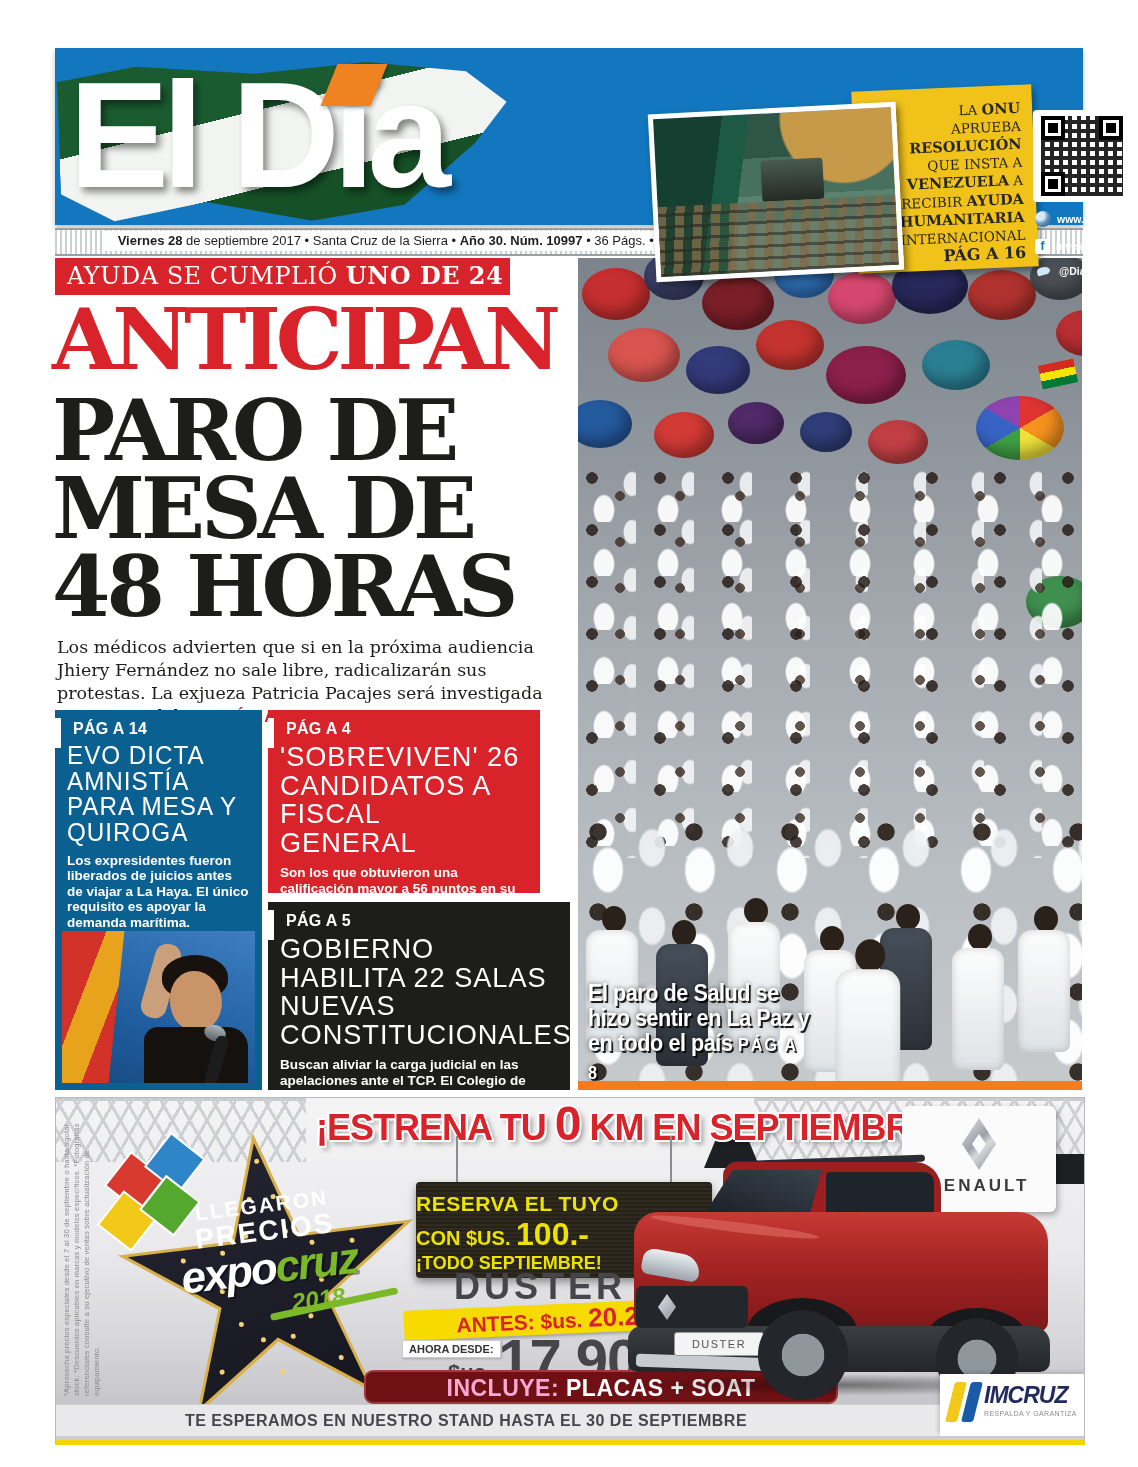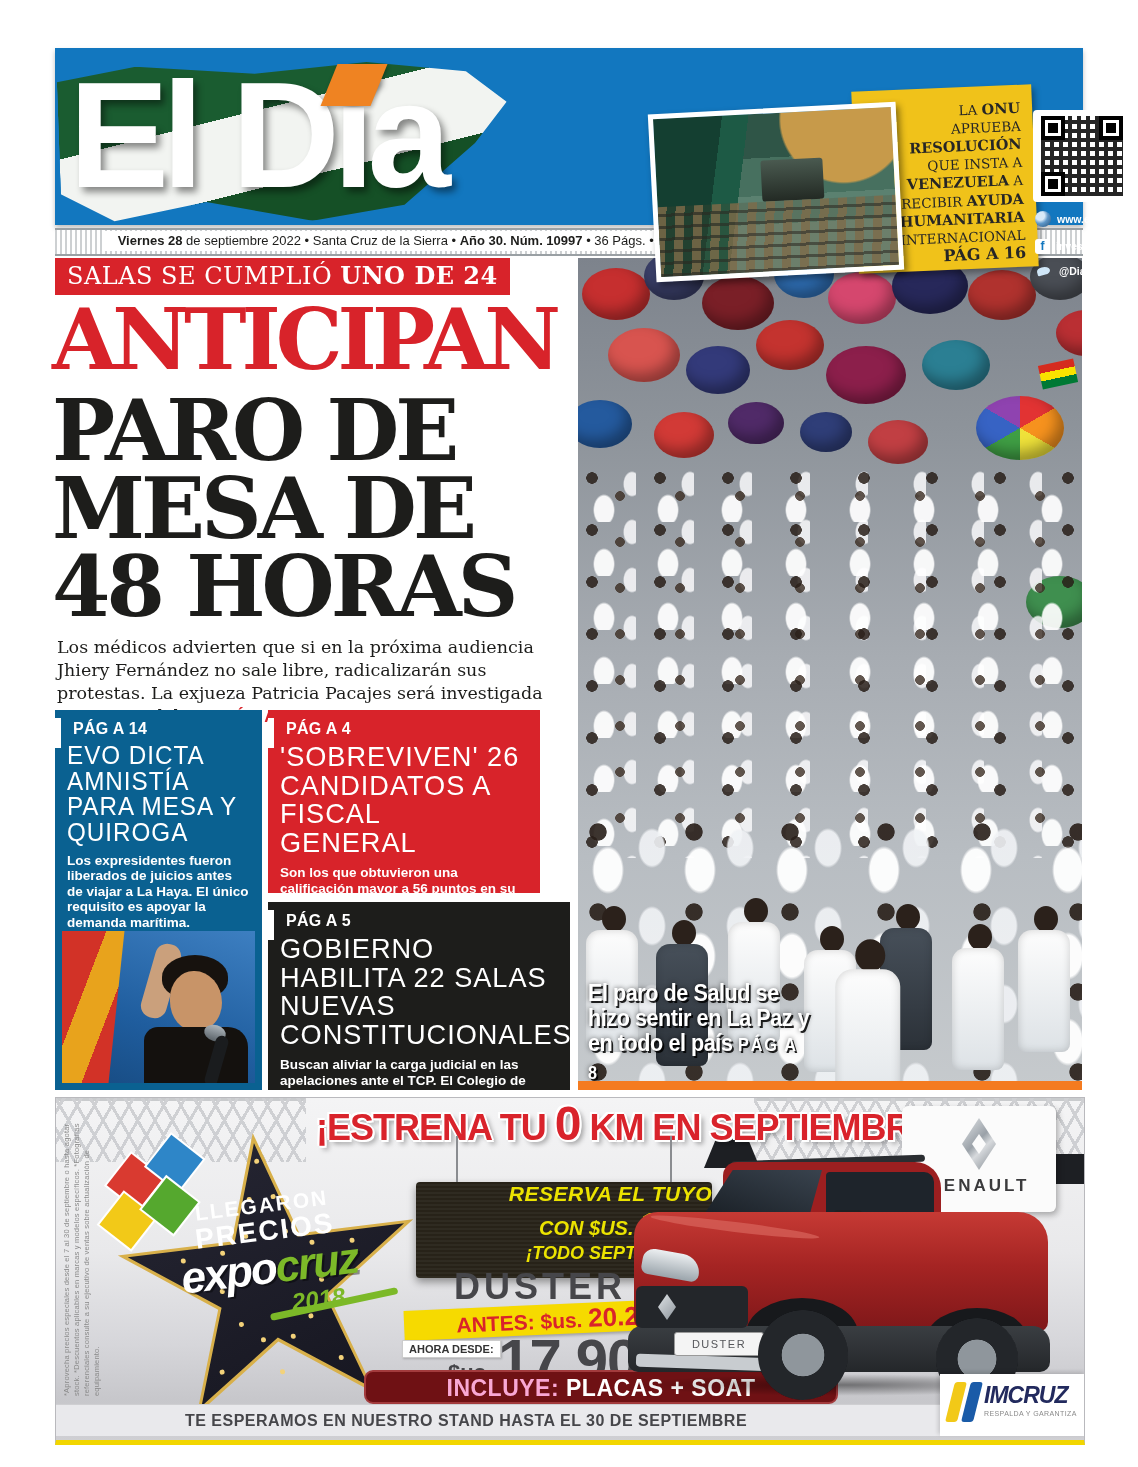--- a/index.html
+++ b/index.html
@@ -189,22 +189,22 @@
        text-shadow:2px 2px 0 rgba(0,0,0,.4);}
   .st3 .grn{color:#7cb928;}
   .st4{font-size:24px;font-weight:bold;font-style:italic;color:#7cb928;margin-left:90px;}
   .swoosh{left:150px;top:176px;width:130px;height:7px;background:#7cb928;transform:rotate(-5deg);border-radius:4px;}
   .squares i{position:absolute;display:block;width:40px;height:40px;transform:rotate(45deg);box-shadow:0 0 0 2px #fff;}
   .squares{left:40px;top:208px;width:120px;height:120px;}
   .sq-r{left:12px;top:14px;background:#d93a30;} .sq-b{left:54px;top:0px;background:#2e86c8;}
   .sq-y{left:0px;top:52px;background:#f2c918;} .sq-g{left:44px;top:42px;background:#55a82e;}
   
   .led{left:360px;top:84px;width:296px;height:96px;background:#272218;border-radius:4px;
-       box-shadow:0 4px 8px rgba(0,0,0,.4);text-align:right;color:#ece300;box-sizing:border-box;
-       background-image:repeating-linear-gradient(0deg,rgba(255,255,255,.04) 0 2px,rgba(0,0,0,0) 2px 4px);font-style:italic;}
+       box-shadow:0 4px 8px rgba(0,0,0,.4);text-align:left;color:#ece300;padding-top:10px;box-sizing:border-box;
+       background-image:repeating-linear-gradient(0deg,rgba(255,255,255,.04) 0 2px,rgba(0,0,0,0) 2px 4px);}
   .led::before,.led::after{content:"";position:absolute;top:-46px;width:2px;height:46px;background:#8a8c90;}
   .led::before{left:40px;} .led::after{right:40px;}
   .led-l1{font-size:21px;font-weight:bold;letter-spacing:.5px;}
   .led-l2{font-size:20px;font-weight:bold;}
   .led-l2 .big{font-size:32px;}
   .led-l3{font-size:18px;font-weight:bold;}
   .model{left:398px;top:168px;font-size:36px;font-weight:bold;color:#46464a;letter-spacing:4px;}
   .before-band{left:348px;top:206px;width:316px;height:30px;background:#f6da00;transform:rotate(-2.5deg);
                text-align:center;line-height:30px;color:#d9232b;font-weight:bold;font-size:21px;
                box-shadow:2px 2px 3px rgba(0,0,0,.25);}
@@ -309,25 +309,25 @@
       <span class="fb-icon">f</span>
       <span>investigada</span>
     </div>
     <div class="abs social-row sr3">
       <span class="tw-icon"></span>
       <span>@Diario_ElDia</span>
     </div>
   </div>
 
   <div class="abs dateline">
-    <span class="pad"><b>Viernes 28</b><span> de septiembre 2022 • Santa Cruz de la Sierra • </span><b>Año 30. Núm. 10997</b><span> • 36 Págs. • </span><b>Precio: Bs 4.00 Interior: Bs 4.50</b><span> • EDITORIAL DÍA A DÍA S.A.</span></span>
+    <span class="pad"><b>Viernes 28</b><span> de septiembre 2017 • Santa Cruz de la Sierra • </span><b>Año 30. Núm. 10997</b><span> • 36 Págs. • </span><b>Precio: Bs 4.00 Interior: Bs 4.50</b><span> • EDITORIAL DÍA A DÍA S.A.</span></span>
   </div>
 
   <div class="abs kicker">
-    <span>SALAS SE CUMPLIÓ </span><b>UNO DE 24</b>
+    <span>AYUDA SE CUMPLIÓ </span><b>UNO DE 24</b>
   </div>
   <div class="abs hl hl-red">ANTICIPAN</div>
   <div class="abs hl hl-black">
     <div>PARO DE</div>
     <div>MESA DE</div>
     <div>48 HORAS</div>
   </div>
   <div class="abs deck">
     <span>Los médicos advierten que si en la próxima audiencia Jhiery Fernández no sale libre, radicalizarán sus protestas. La exjueza Patricia Pacajes será investigada por varios delitos. </span><span class="pg">PÁG A 8</span>
   </div>

